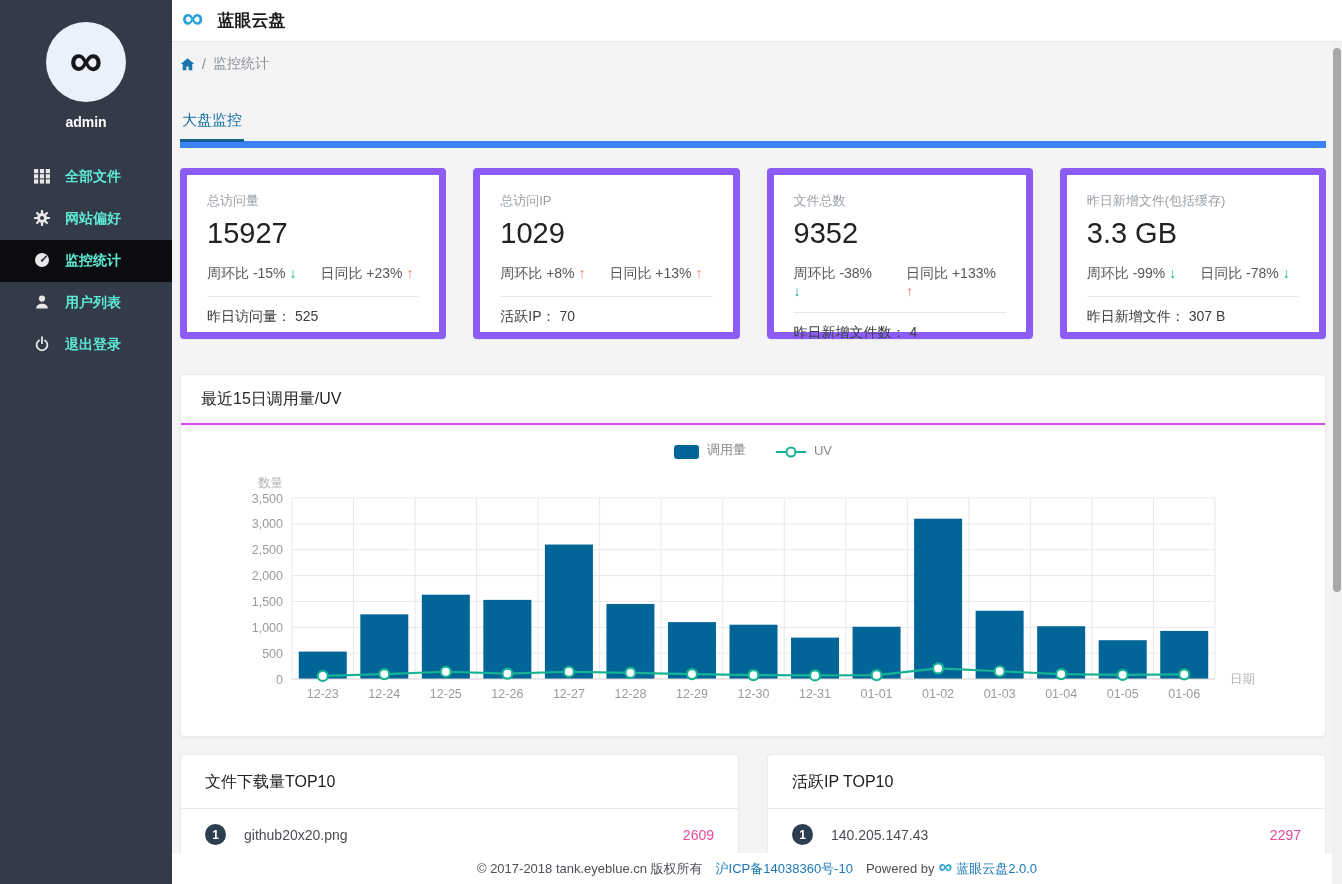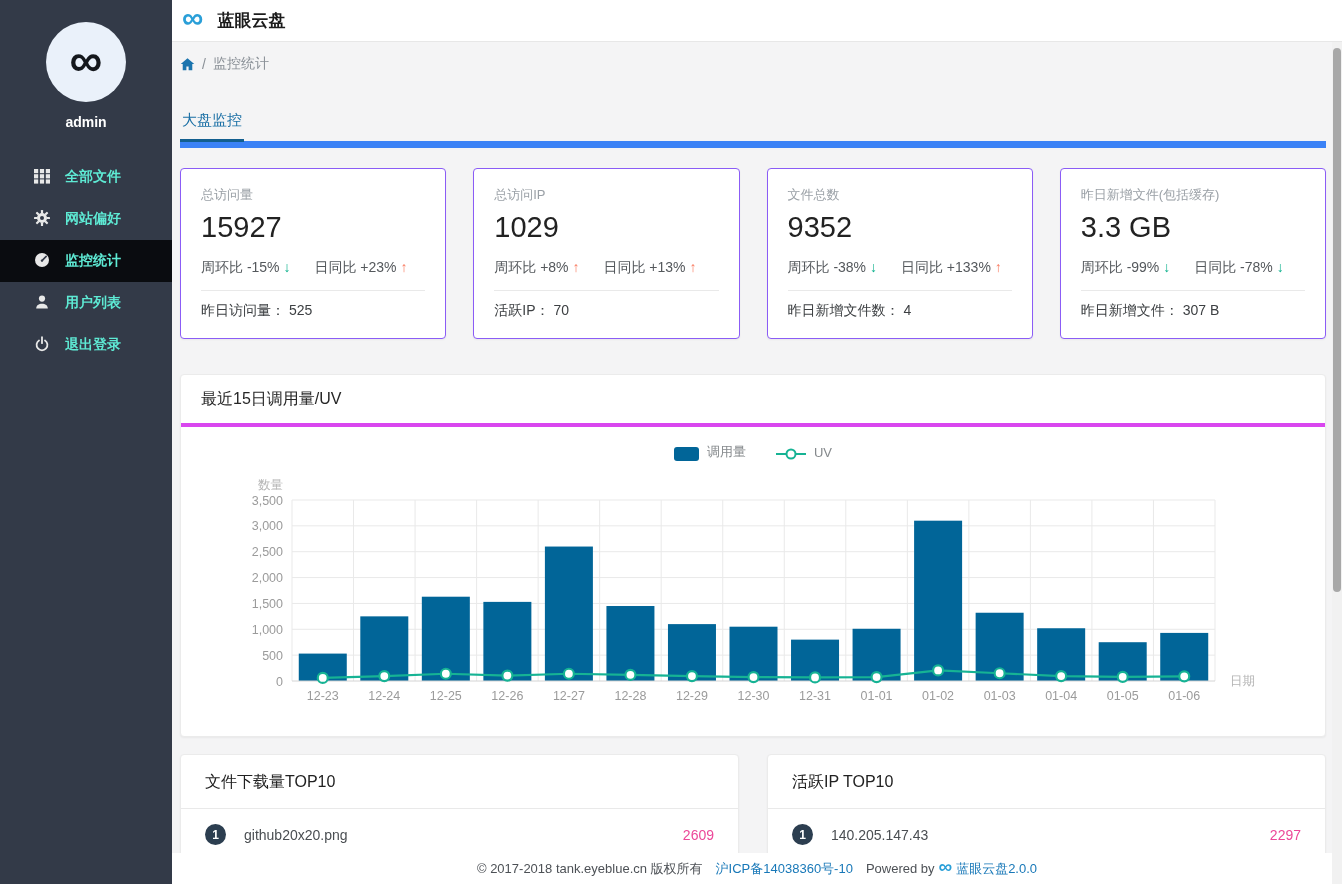--- a/index.html
+++ b/index.html
@@ -29,32 +29,32 @@
   .app-title { font-size:17px; font-weight:bold; color:#1c1c1c; margin-left:14px; }
   
   .content { position:absolute; left:172px; top:42px; right:0; bottom:0; padding:0 16px 0 8px; }
   .breadcrumb { margin-top:13px; display:flex; align-items:center; gap:7px; font-size:14px; color:#8a9097; }
   .breadcrumb svg { width:15px; height:15px; color:#1b74ae; cursor:pointer; }
   .tab-row { margin-top:38px; border-bottom:7px solid #3b82f6; }
   .tab { display:inline-block; padding:0 2px 9px 2px; margin-bottom:-1px; font-size:15px;
          color:#1a6fa5; border-bottom:3px solid #135f8f; cursor:pointer; }
   
   .cards-row { margin-top:20px; display:grid; grid-template-columns:repeat(4,1fr); gap:27px; }
-  .card { background:#fff; border:1px solid #8b5cf6; border-radius:4px; box-shadow:0 1px 2px rgba(0,0,0,.05);
+  .card { background:#fff; border:7px solid #8b5cf6; border-radius:4px; box-shadow:0 1px 2px rgba(0,0,0,.05);
           padding:17px 20px 12px 20px; height:171px; }
   .card-title { font-size:13px; color:#9aa0a6; }
   .card-value { font-size:29px; color:#222; margin-top:7px; }
   .trend-row { margin-top:15px; display:flex; gap:24px; font-size:14px; color:#54585c; align-items:center; }
   .trend b { font-weight:bold; font-size:14px; }
   .card-divider { margin-top:13px; border-top:1px solid #e9e9e9; }
   .card-foot { margin-top:11px; font-size:14px; color:#3d4043; }
   
   .panel { background:#fff; border:1px solid #ebebeb; border-radius:4px; box-shadow:0 1px 2px rgba(0,0,0,.05); }
   .chart-panel { margin-top:35px; height:363px; }
-  .panel-header { padding:14px 20px 13px 20px; font-size:16px; color:#262626; border-bottom:4px solid #d946ef; }
+  .panel-header { padding:14px 20px 13px 20px; font-size:16px; color:#262626; border-bottom:2px solid #d946ef; }
   .chart-body { padding-top:16px; }
   .legend { display:flex; justify-content:center; align-items:center; gap:10px; font-size:13px; color:#85898c; }
   .legend-item { display:flex; align-items:flex-end; gap:8px; cursor:pointer; }
   .legend-swatch { width:25px; height:14px; border-radius:3px; }
   .legend-gap { width:10px; }
   .chart-svg { display:block; margin-top:14px; }
   
   .lists-row { margin-top:17px; display:grid; grid-template-columns:1fr 1fr; gap:28px; }
   .list-panel { height:170px; overflow:hidden; }
   .list-header { padding:17px 24px 15px 24px; font-size:16px; color:#212121; border-bottom:1px solid #e9e9e9; }

